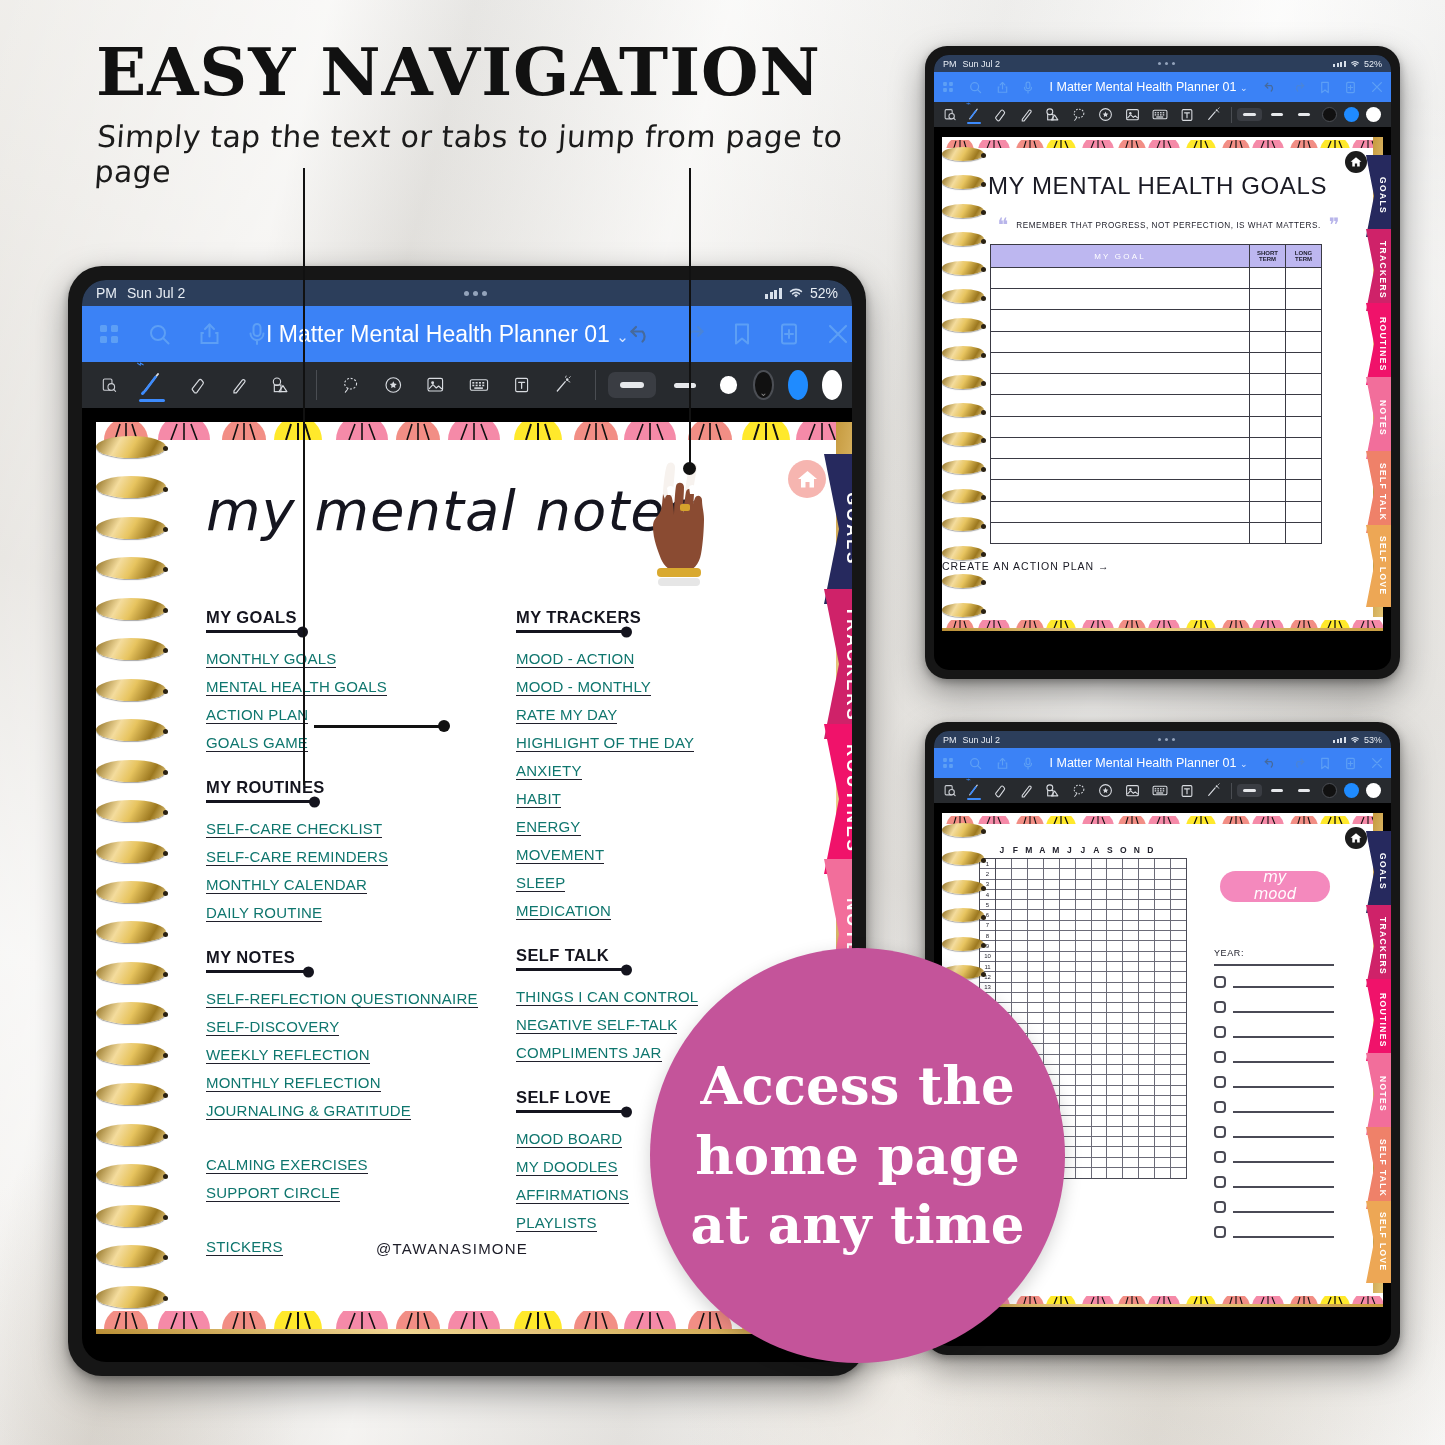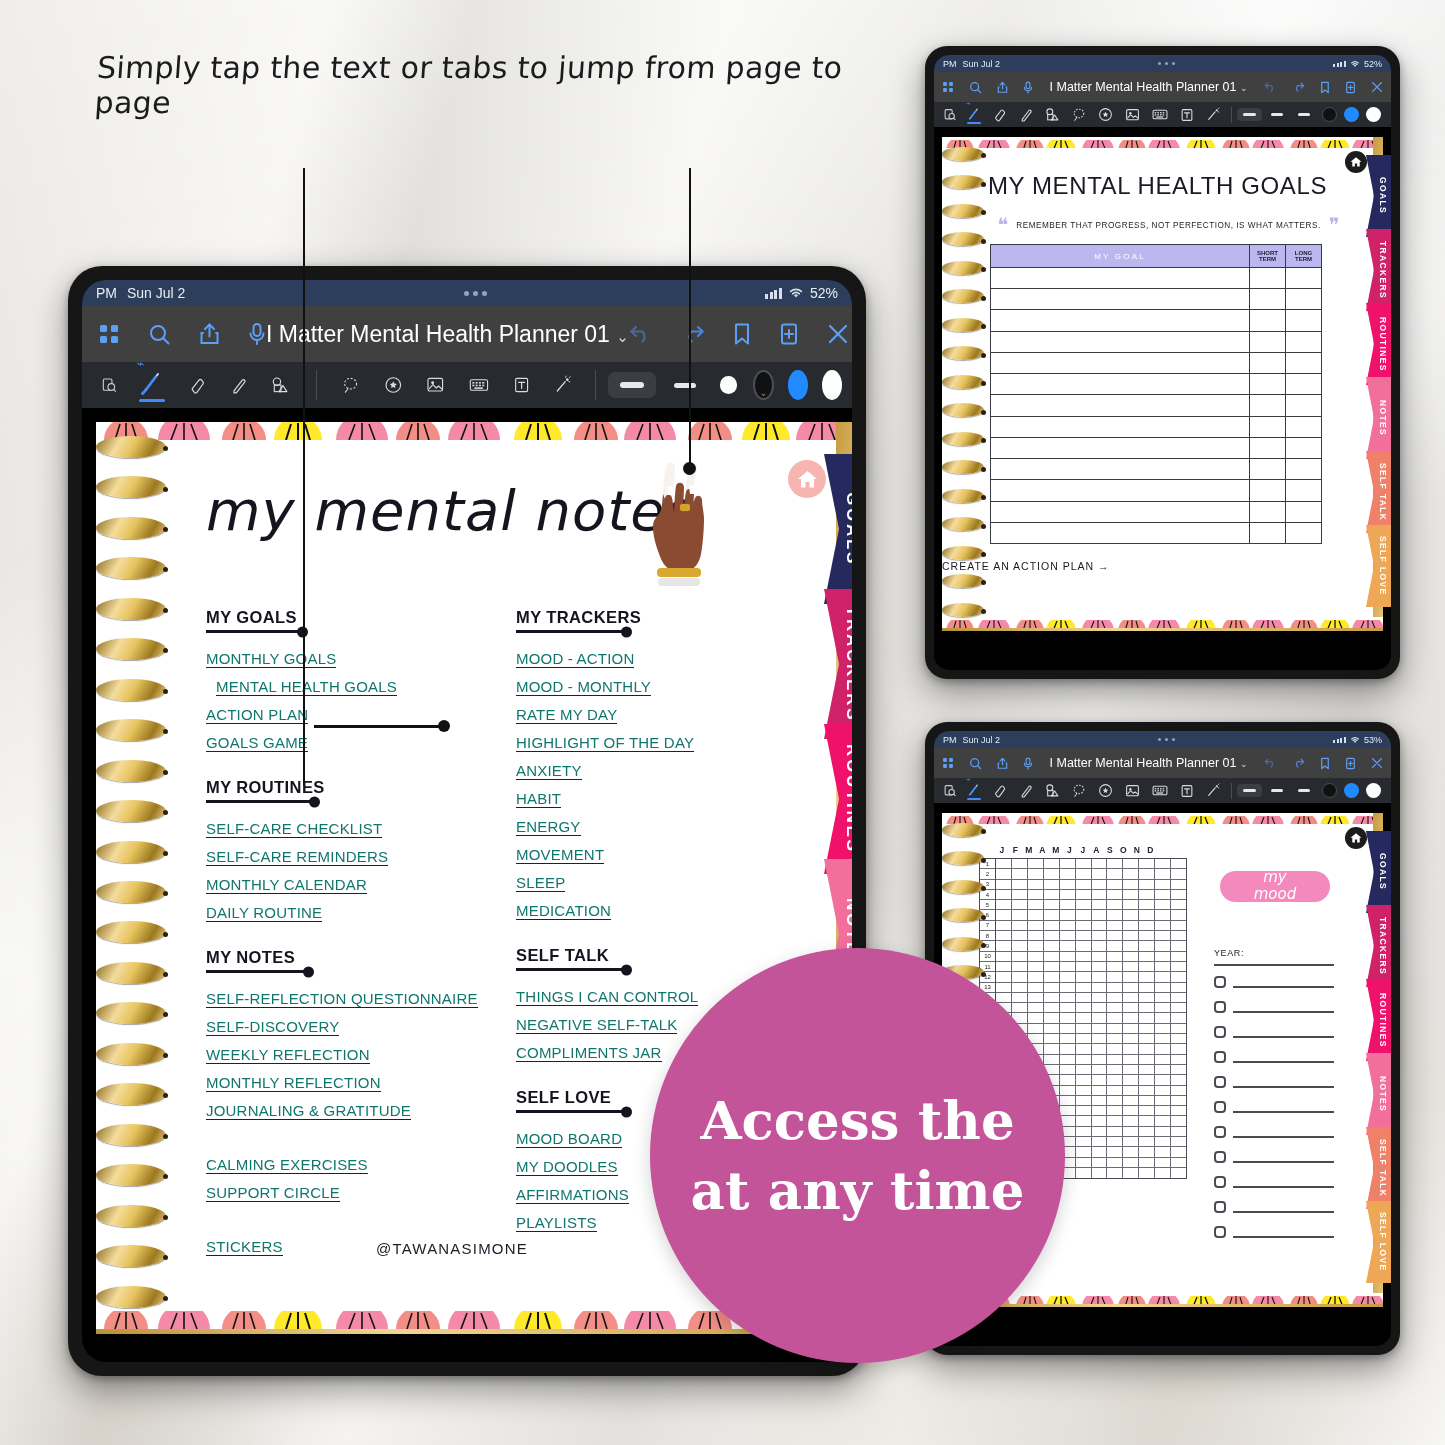--- a/index.html
+++ b/index.html
@@ -79,21 +79,21 @@
   .statusbar { position:relative; width:100%; background:#2c3e5b; color:#e8edf4; display:flex;
                align-items:center; justify-content:space-between; }
   .sb-left { display:flex; gap:10px; align-items:center; }
   .sb-dots { display:flex; gap:4px; }
   .sb-dots i { display:block; border-radius:50%; background:#93a3bb; }
   .sb-right { display:flex; align-items:center; gap:6px; }
   .bars { display:flex; align-items:flex-end; gap:1.5px; }
   .bars i { display:block; background:#d7dfea; }
 
   
-  .doctoolbar { position:relative; width:100%; background:#404040; display:flex; align-items:center;
+  .doctoolbar { position:relative; width:100%; background:#3b82f6; display:flex; align-items:center;
                 color:#5d9ff5; }
   .dt-left { display:flex; align-items:center; }
   .dt-title { flex:1; text-align:center; color:#fff; font-weight:400; white-space:nowrap; }
   .dt-right { display:flex; align-items:center; }
 
   
   .tooltoolbar { position:relative; width:100%; background:#272a2e; display:flex; align-items:center; }
   .tt-sep { background:#4a4d52; }
   .swatch { border-radius:50%; }
 
@@ -168,20 +168,21 @@
                font-size:53px; line-height:1.32; text-align:center; }
 
   .handle { position:absolute; }
 </style>
 </head>
 <body>
 
 <div id="bg"></div>
 
 <div class="hdr">
+  <h1>EASY NAVIGATION</h1>
   <h2>Simply tap the text or tabs to jump from page to page</h2>
 </div>
 <div class="leader" id="leader-left"></div>
 <div class="leader" id="leader-right"></div>
 <div id="leader-right-dot"></div>
 
 <div class="tablet" id="tablet-main">
   <div class="cam" style="left:396px;top:289px;width:9px;height:9px;"></div>
   <div class="cam" style="left:425px;top:286px;width:14px;height:14px;background:#34343a;"></div>
   <div class="cam" style="left:458px;top:289px;width:9px;height:9px;background:#1f2a38;"></div>
@@ -408,21 +409,21 @@
             <path d="M16 28a4 4 0 0 1 7 0l-1 7h-5z" fill="#fff"></path>
             <path d="M38 27a4 4 0 0 1 7 0l-1 7h-5z" fill="#fff"></path>
             <rect x="29" y="44" width="10" height="7" rx="2" fill="#d5a32c"></rect>
             <rect x="6" y="108" width="44" height="9" rx="4" fill="#d9a92f"></rect>
             <rect x="7" y="118" width="42" height="8" rx="4" fill="#e6e6e6"></rect>
           </svg>
 
           <div id="col0" style="position:absolute;left:110px;top:168px;width:300px;">
               <div style="margin-top: 0px;"><div class="sec-h" style="font-size: 16.5px;">MY GOALS</div><div class="sec-rule" style="width: 98px; margin: 3px 0px 17px;"></div></div>
               <div class="lnk-row"><span class="lnk" style="font-size: 15px;">MONTHLY GOALS</span></div>
-              <div class="lnk-row"><span class="lnk" style="font-size: 15px; margin-left: 10px;">MENTAL HEALTH GOALS</span></div>
+              <div class="lnk-row"><span class="lnk" style="font-size: 15px;">MENTAL HEALTH GOALS</span></div>
               <div class="lnk-row"><span class="lnk" style="font-size: 15px;">ACTION PLAN</span></div>
               <div class="lnk-row"><span class="lnk" style="font-size: 15px;">GOALS GAME</span></div>
               <div style="margin-top: 26px;"><div class="sec-h" style="font-size: 16.5px;">MY ROUTINES</div><div class="sec-rule" style="width: 110px; margin: 3px 0px 17px;"></div></div>
               <div class="lnk-row"><span class="lnk" style="font-size: 15px;">SELF-CARE CHECKLIST</span></div>
               <div class="lnk-row"><span class="lnk" style="font-size: 15px;">SELF-CARE REMINDERS</span></div>
               <div class="lnk-row"><span class="lnk" style="font-size: 15px;">MONTHLY CALENDAR</span></div>
               <div class="lnk-row"><span class="lnk" style="font-size: 15px;">DAILY ROUTINE</span></div>
               <div style="margin-top: 26px;"><div class="sec-h" style="font-size: 16.5px;">MY NOTES</div><div class="sec-rule" style="width: 104px; margin: 3px 0px 17px;"></div></div>
               <div class="lnk-row"><span class="lnk" style="font-size: 15px;">SELF-REFLECTION QUESTIONNAIRE</span></div>
               <div class="lnk-row"><span class="lnk" style="font-size: 15px;">SELF-DISCOVERY</span></div>
@@ -1652,14 +1653,15 @@
     <div class="homebtn" style="left:411px;top:96px;width:22px;height:22px;background:#1c1c1c;">
       <svg width="12" height="12" viewBox="0 0 21 21">
           <path d="M10.5 2L20 10h-3v8.5h-4.5V13h-4v5.5H4V10H1z" fill="#fff"></path>
         </svg>
     </div>
   </div>
 </div>
 
 <div id="badge">
   <div>Access the</div>
+  <div>home page</div>
   <div>at any time</div>
 </div>
 
 </body></html>

